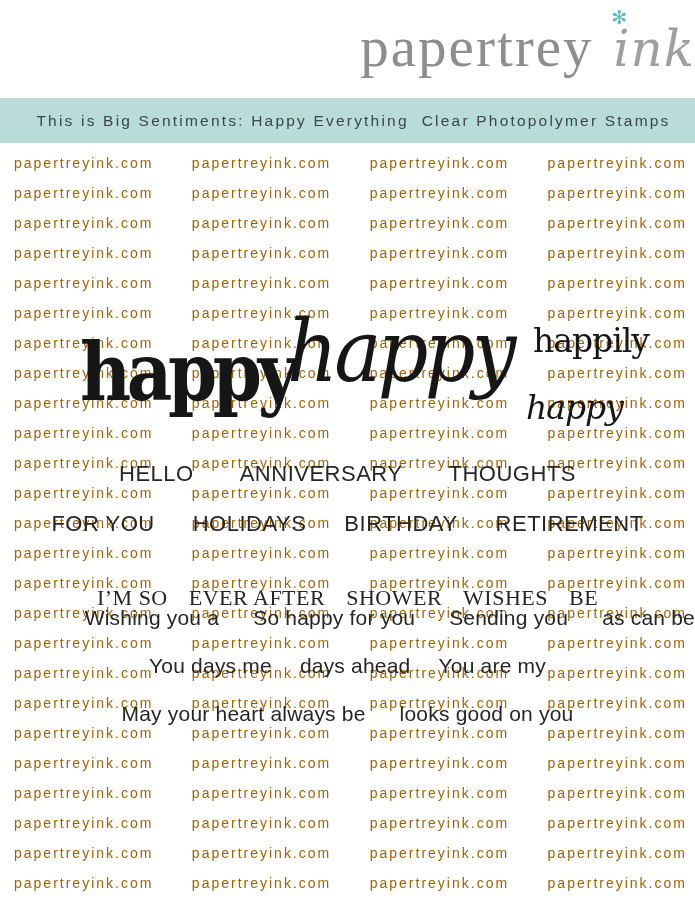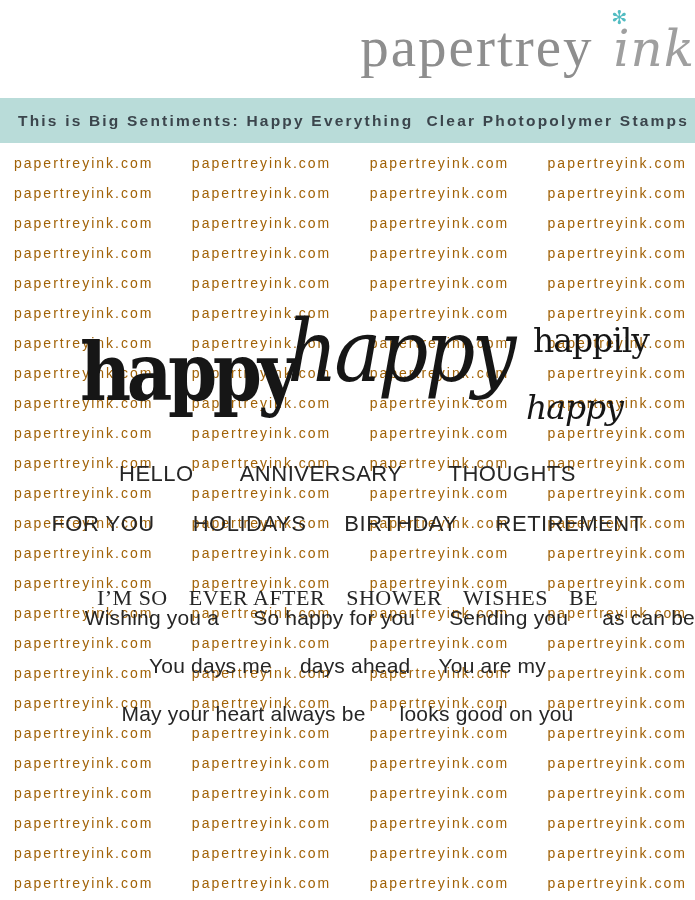--- a/index.html
+++ b/index.html
@@ -28,21 +28,21 @@
     position:absolute; top:-16px; left:-2px;
     font-family:"DejaVu Sans", sans-serif; font-style:normal;
     font-size:19px; line-height:1; color:#52bcc2;
   }
 
   
   .banner {
     position:absolute; top:98px; left:0; width:695px; height:45px;
     background:#b9dcd9; color:#3b454c;
     display:flex; align-items:center; justify-content:center;
-    font-size:15.5px; letter-spacing:2.2px; font-weight:bold; white-space:pre;padding-left:12px;
+    font-size:15.5px; letter-spacing:2.2px; font-weight:normal; white-space:pre;padding-left:12px;
   }
 
   
   .watermark {
     position:absolute; top:148px; left:0; width:695px; height:752px;
     color:#e9e9e9; overflow:hidden; z-index:0;
   }
   .wm-row {
     height:30px; display:flex; justify-content:space-between;
     padding:0 8px 0 14px; align-items:center;

